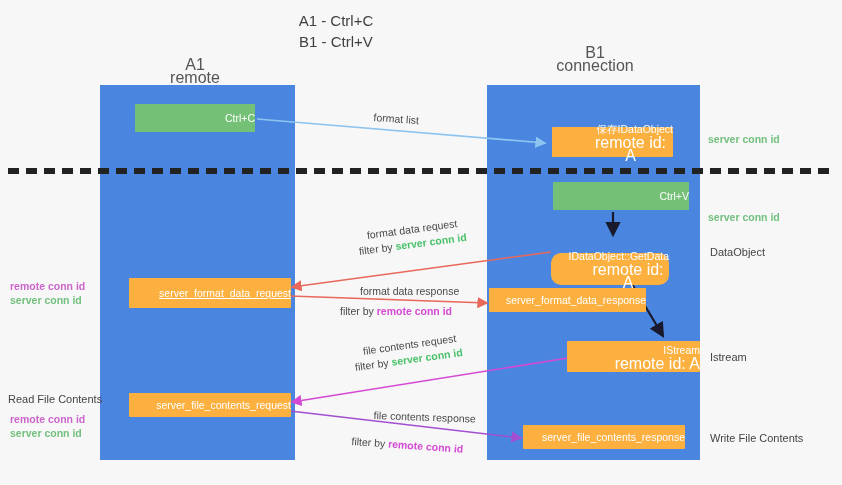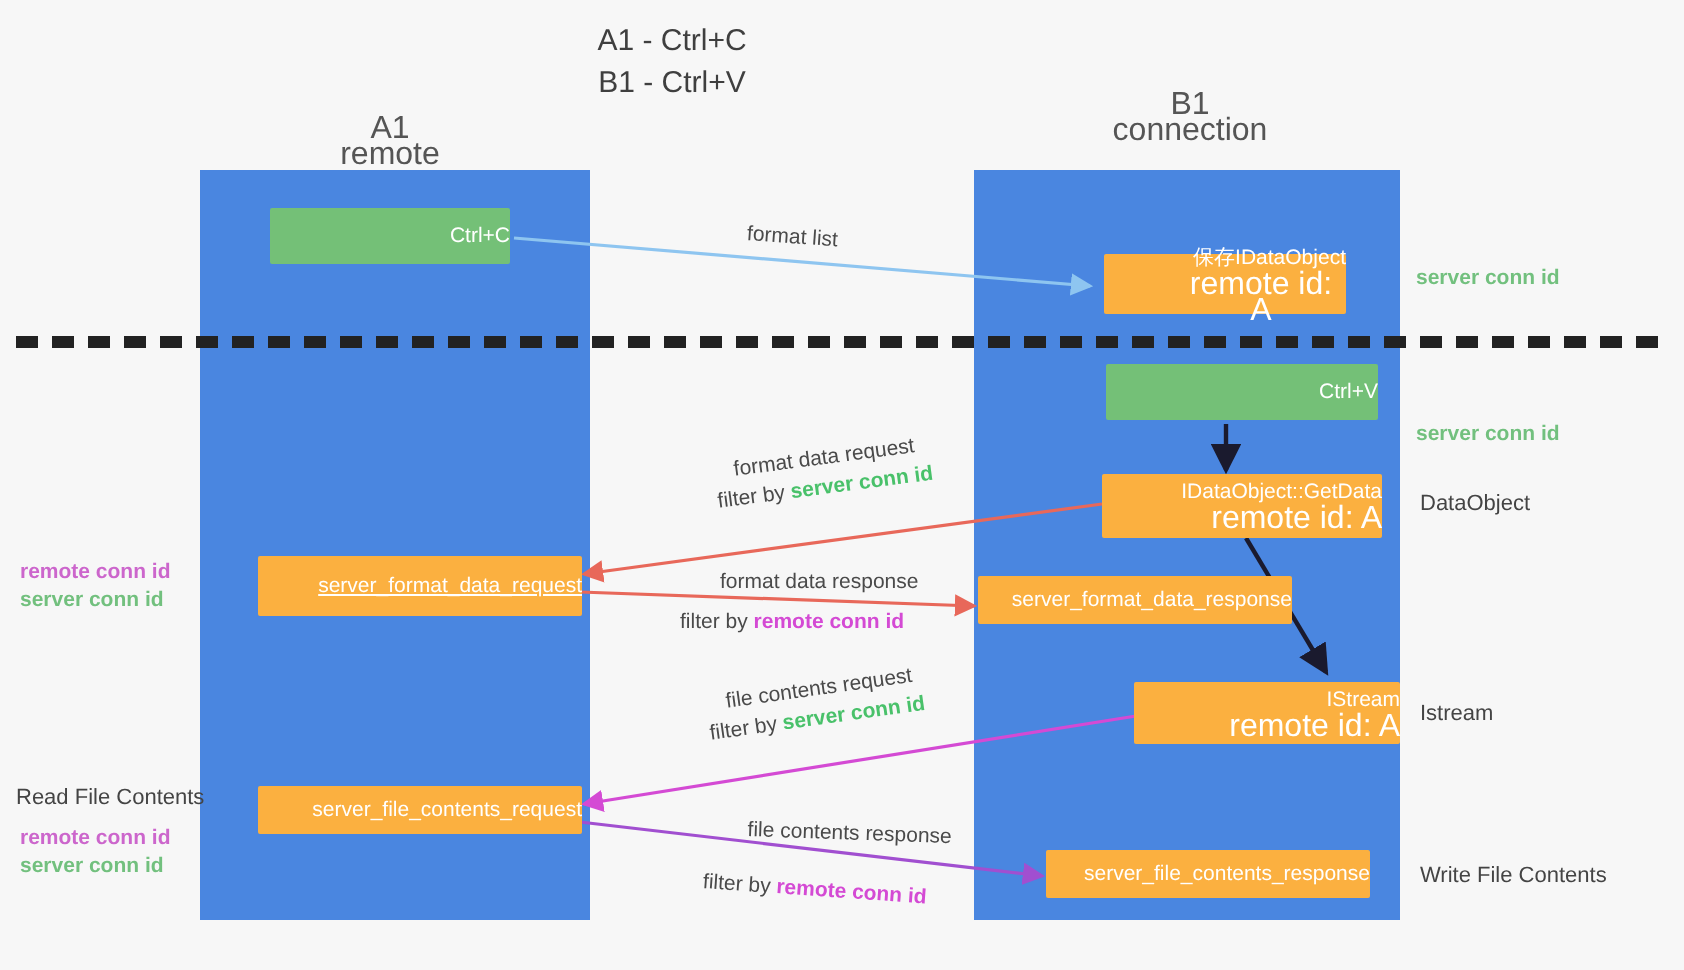--- a/index.html
+++ b/index.html
@@ -161,21 +161,21 @@
 
   <div class="node node-orange" style="left:552px; top:127px; width:121px; height:30px;">
     <div>保存IDataObject</div>
     <div class="l2">remote id: A</div>
   </div>
 
   <div class="node node-green" style="left:553px; top:182px; width:136px; height:28px;">
     <div>Ctrl+V</div>
   </div>
 
-  <div class="node node-orange" style="left:551px; top:237px; width:140px; height:32px;">
+  <div class="node node-orange" style="left:551px; top:253px; width:118px; height:32px;border-radius:10px;">
     <div>IDataObject::GetData</div>
     <div class="l2">remote id: A</div>
   </div>
 
   <div class="node node-orange" style="left:129px; top:278px; width:162px; height:30px;text-decoration:underline;">
     <div>server_format_data_request</div>
   </div>
 
   <div class="node node-orange" style="left:489px; top:288px; width:157px; height:24px;">
     <div>server_format_data_response</div>

